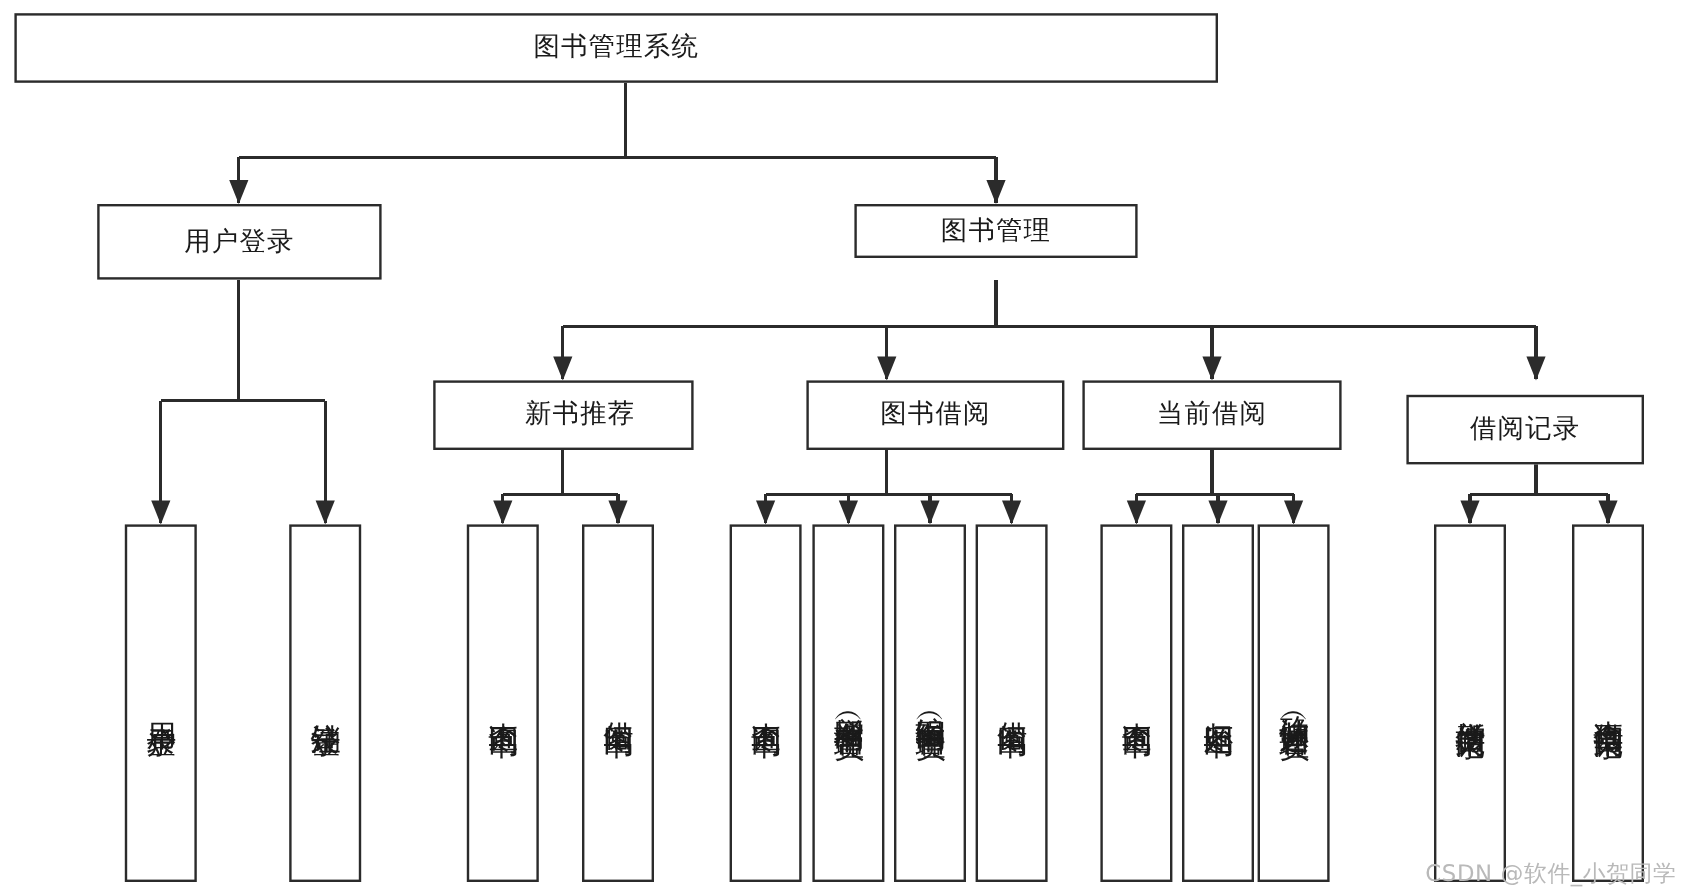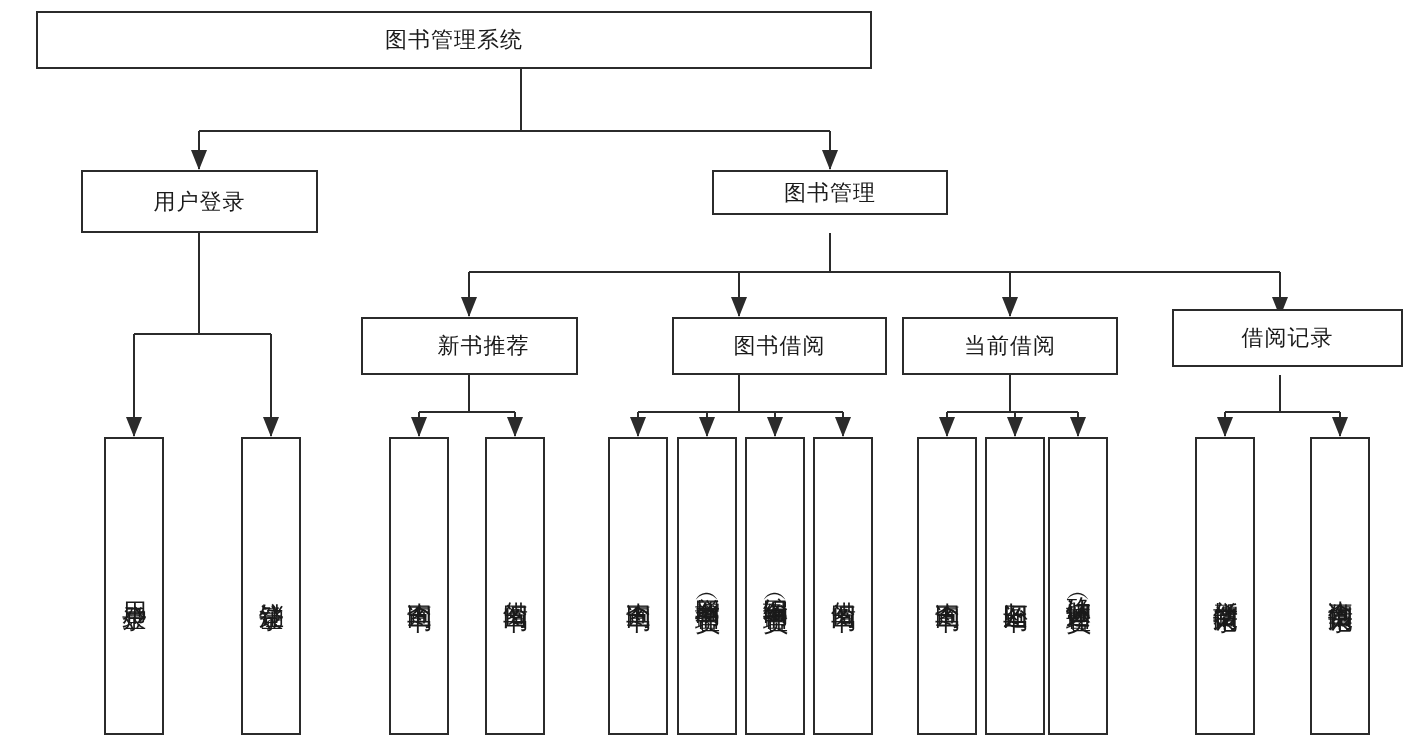--- a/index.html
+++ b/index.html
@@ -125,21 +125,21 @@
       <line x1="1078" y1="412" x2="1078" y2="436" stroke="#2b2b2b" stroke-width="2.6" shape-rendering="crispEdges"></line>
       <polygon points="1070,417 1086,417 1078,437" fill="#2b2b2b"></polygon>
       <line x1="1280" y1="375" x2="1280" y2="412" stroke="#2b2b2b" stroke-width="2.6" shape-rendering="crispEdges"></line>
       <line x1="1225" y1="412" x2="1340" y2="412" stroke="#2b2b2b" stroke-width="2.6" shape-rendering="crispEdges"></line>
       <line x1="1225" y1="412" x2="1225" y2="436" stroke="#2b2b2b" stroke-width="2.6" shape-rendering="crispEdges"></line>
       <polygon points="1217,417 1233,417 1225,437" fill="#2b2b2b"></polygon>
       <line x1="1340" y1="412" x2="1340" y2="436" stroke="#2b2b2b" stroke-width="2.6" shape-rendering="crispEdges"></line>
       <polygon points="1332,417 1348,417 1340,437" fill="#2b2b2b"></polygon>
     </svg>
 
-  <div class="node horiz" style="left: 36px; top: 11px; width: 836px; height: 58px;">
+  <div class="node horiz" style="left: 12px; top: 11px; width: 1003px; height: 58px;">
     <span class="label">图书管理系统</span>
   </div>
 
   <div class="node horiz" style="left: 81px; top: 170px; width: 237px; height: 63px;">
     <span class="label">用户登录</span>
   </div>
 
   <div class="node horiz" style="left: 712px; top: 170px; width: 236px; height: 45px;">
     <span class="label">图书管理</span>
   </div>
@@ -149,21 +149,21 @@
   </div>
 
   <div class="node horiz" style="left: 632px; top: 317px; width: 215px; height: 58px; margin-left: 40px;">
     <span class="label">图书借阅</span>
   </div>
 
   <div class="node horiz" style="left: 902px; top: 317px; width: 216px; height: 58px;">
     <span class="label">当前借阅</span>
   </div>
 
-  <div class="node horiz" style="left: 1172px; top: 309px; width: 231px; height: 58px;">
+  <div class="node horiz" style="left: 1172px; top: 329px; width: 198px; height: 58px;">
     <span class="label">借阅记录</span>
   </div>
 
   <div class="node vert" style="left: 104px; top: 437px; width: 60px; height: 298px;">
     <span class="label">用户登录</span>
   </div>
 
   <div class="node vert" style="left: 241px; top: 437px; width: 60px; height: 298px;">
     <span class="label">注销登录</span>
   </div>
@@ -205,13 +205,14 @@
   </div>
 
   <div class="node vert" style="left: 1195px; top: 437px; width: 60px; height: 298px;">
     <span class="label">新增借阅记录</span>
   </div>
 
   <div class="node vert" style="left: 1310px; top: 437px; width: 60px; height: 298px;">
     <span class="label">查询借阅记录</span>
   </div>
 
+  <div id="watermark">CSDN @软件_小贺同学</div>
 </div>
 
 </body></html>

